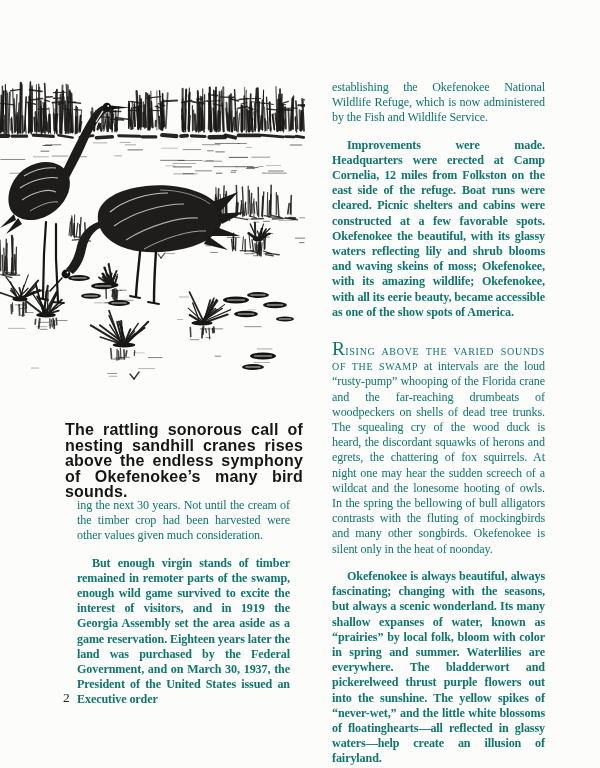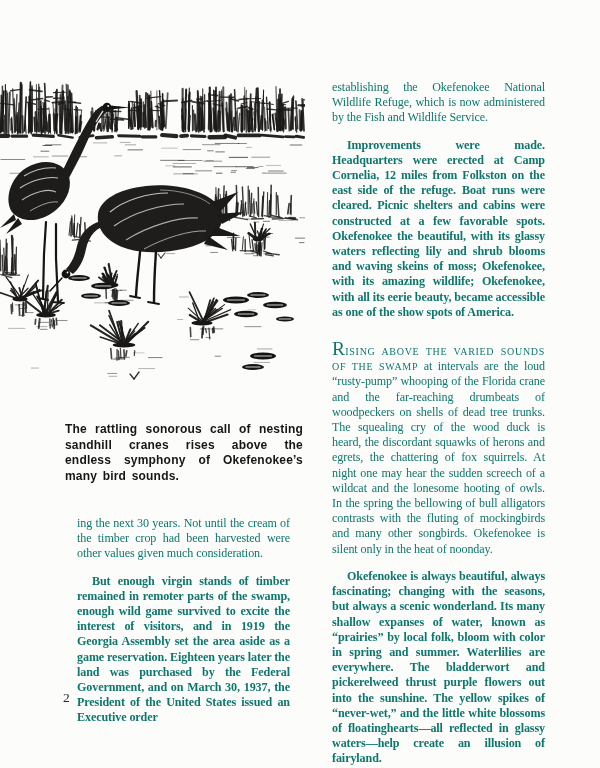--- a/index.html
+++ b/index.html
@@ -6,25 +6,25 @@
   .page{
     position:relative; width:600px; height:768px; margin:0 auto;
     background:#fcfcfa; color:#1e1d1b; overflow:hidden;
     font-family:"Liberation Serif", serif;
   }
   .illustration{position:absolute; left:0; top:62px; width:305px; height:360px; margin:0;}
   .illustration svg{width:100%; height:100%;}
   .caption{
     position:absolute; left:65px; top:422px; width:238px; margin:0;
     font-family:"Liberation Sans", sans-serif; font-weight:bold;
-    font-size:12px; line-height:15.5px; letter-spacing:.2px; word-spacing:2px;
+    font-size:16px; line-height:15.5px; letter-spacing:.2px; word-spacing:2px;
     text-align:justify; color:#161616;
   }
   .col{position:absolute; width:237px; text-align:justify;}
-  .col-left{left:65px; top:504px;}
+  .col-left{left:65px; top:486px;}
   .col-right{left:320px; top:68px;}
   .bt{
     margin:12px; font-size:12.1px; line-height:15.2px; letter-spacing:-.1px;
     color:#0f766e;
   }
   .bt.indent{text-indent:15px;font-weight:bold;}
   .bt.lead{margin-top:24px;}
   .li{font-size:19.5px; line-height:0; letter-spacing:.3px;}
   .lc{font-size:10px; letter-spacing:.7px;}
   .folio{position:absolute; left:63px; top:690px; font-size:13.5px; color:#2a2927;}

